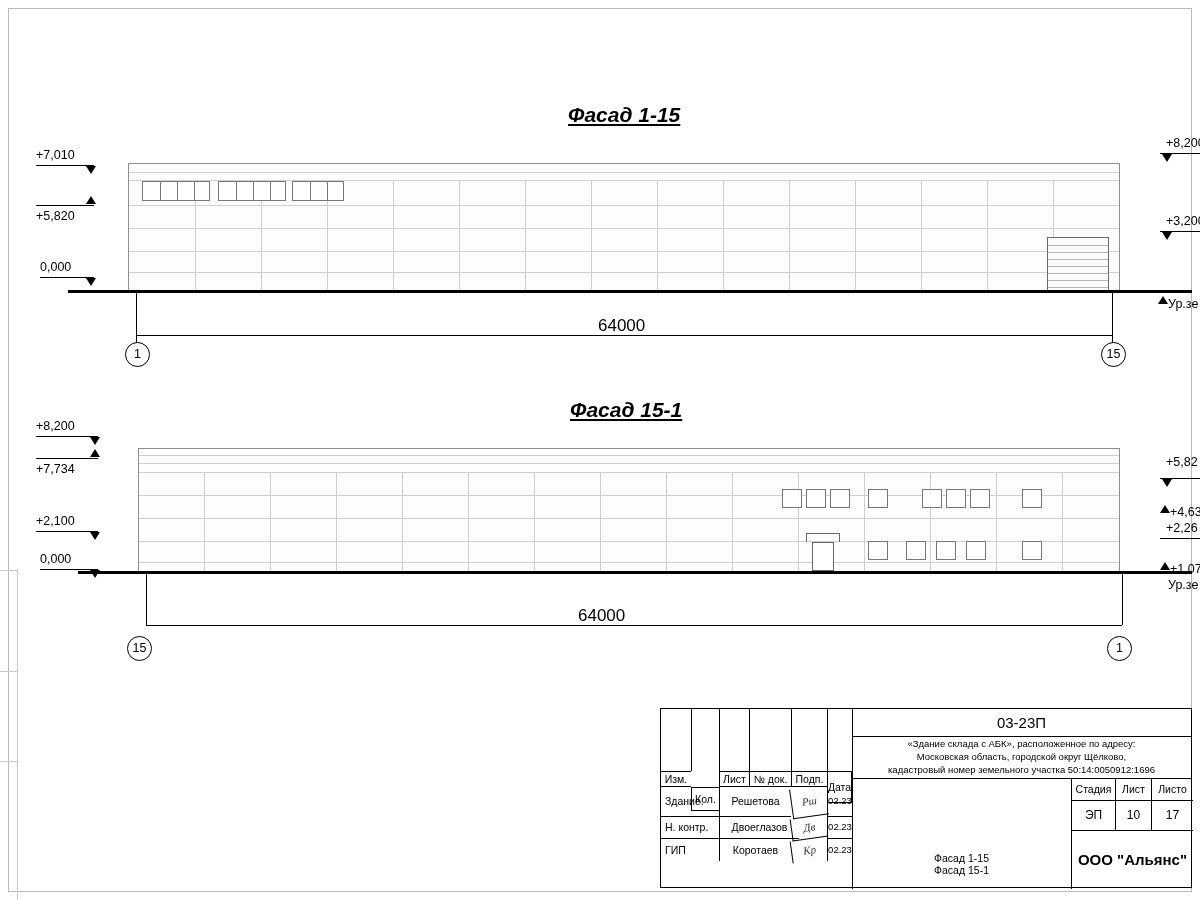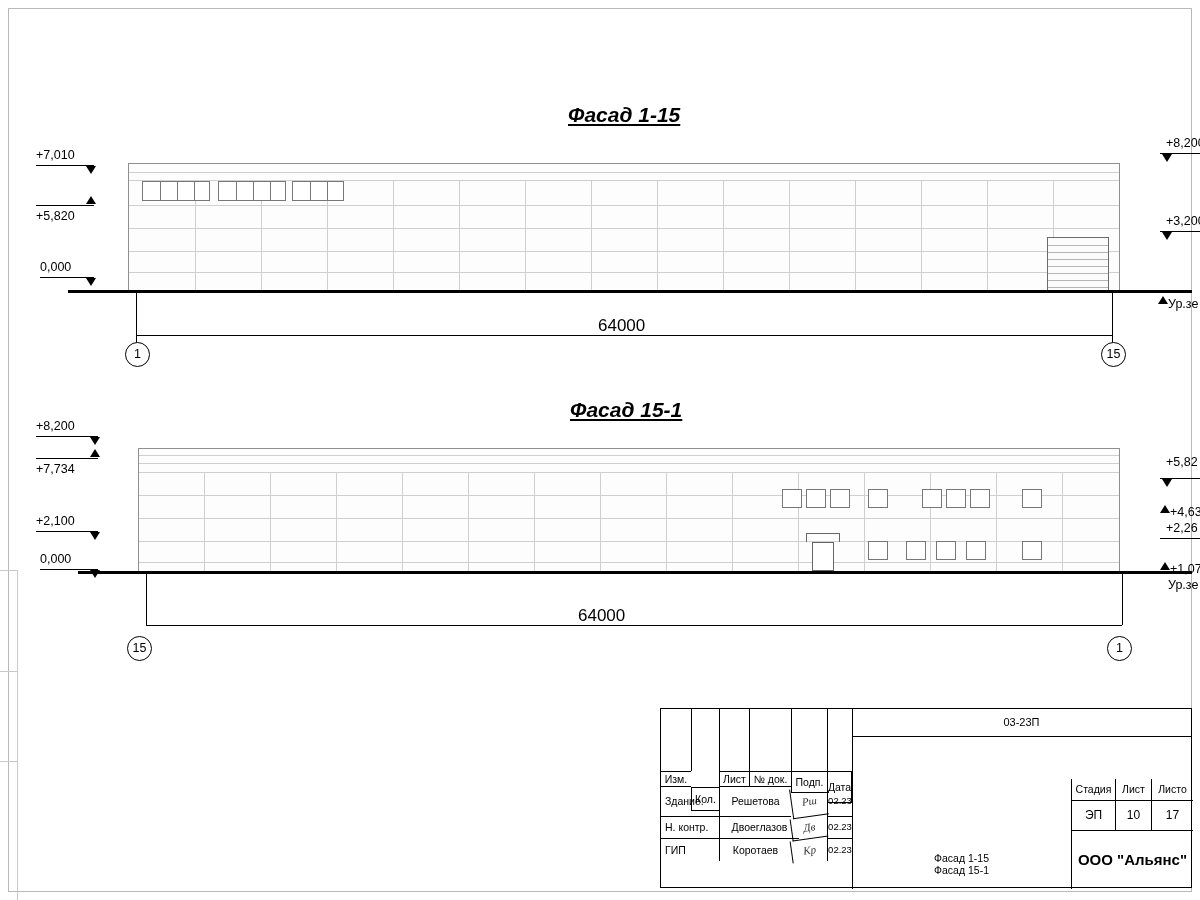--- a/index.html
+++ b/index.html
@@ -196,21 +196,21 @@
   }
   .proj-title {
     font-size: 9.5px;
     line-height: 1.35;
   }
   .company {
     font-size: 15px;
     font-weight: bold;
   }
   .code {
-    font-size: 11px;
+    font-size: 15px;
   }
 </style>
 </head>
 <body>
 
 <div class="sheet">
 
   <div class="frame-outer"></div>
   <div class="frame-left-strip">
     <div class="div1"></div>
@@ -409,26 +409,31 @@
     <div class="dim-line" style="left:146px; top:625px; width:976px;"></div>
     <div class="dim-text" style="left:578px; top:606px;">64000</div>
   </div>
   <div class="axis-bubble" style="left:127px; top:636px;">15</div>
   <div class="axis-bubble" style="left:1107px; top:636px;">1</div>
 
   <div class="stamp">
 
     <div class="cell code bb" style="left:191px; top:0px; width:339px; height:28px;">03-23П</div>
 
+    <div class="cell bb" style="left:191px; top:28px; width:339px; height:42px; flex-direction:column;">
+      <div class="proj-title">«Здание склада с АБК», расположенное по адресу:</div>
+      <div class="proj-title">Московская область, городской округ Щёлково,</div>
+      <div class="proj-title">кадастровый номер земельного участка 50:14:0050912:1696</div>
+    </div>
 
     <div class="cell bb bt" style="left:0px; top:62px; width:30px; height:16px;">Изм.</div>
     <div class="cell bb bt bl" style="left:30px; top:78px; width:28px; height:24px;">Кол.</div>
     <div class="cell bb bt bl" style="left:58px; top:62px; width:30px; height:16px;">Лист</div>
     <div class="cell bb bt bl" style="left:88px; top:62px; width:42px; height:16px;">№ док.</div>
-    <div class="cell bb bt bl" style="left:130px; top:62px; width:36px; height:22px;">Подп.</div>
+    <div class="cell bb bt bl" style="left:130px; top:62px; width:36px; height:16px;">Подп.</div>
     <div class="cell bb bt bl br" style="left:166px; top:62px; width:25px; height:32px;">Дата</div>
 
     <div class="cell" style="left:30px; top:0px; width:0px; height:62px; border-left:1px solid #000;"></div>
     <div class="cell" style="left:58px; top:0px; width:0px; height:62px; border-left:1px solid #000;"></div>
     <div class="cell" style="left:88px; top:0px; width:0px; height:62px; border-left:1px solid #000;"></div>
     <div class="cell" style="left:130px; top:0px; width:0px; height:62px; border-left:1px solid #000;"></div>
     <div class="cell" style="left:166px; top:0px; width:0px; height:62px; border-left:1px solid #000;"></div>
     <div class="cell" style="left:191px; top:0px; width:0px; height:180px; border-left:1px solid #000;"></div>
 
     <div class="cell bb" style="left:0px; top:78px; width:58px; height:30px; justify-content:flex-start; padding-left:4px;">Здание.</div>

